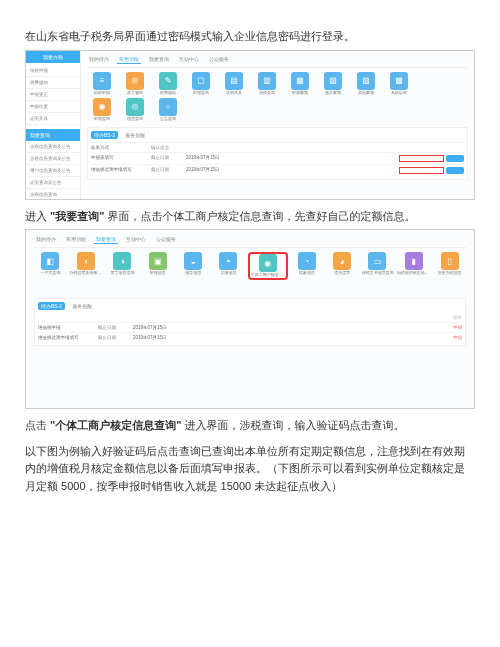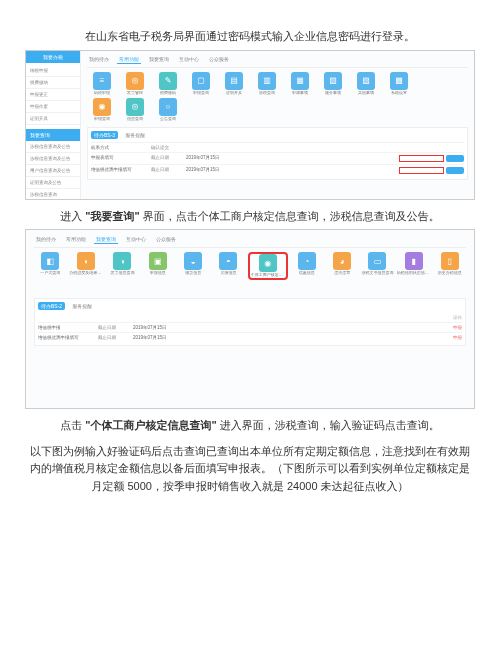--- a/index.html
+++ b/index.html
@@ -1,17 +1,17 @@
 <!DOCTYPE html>
 <html><head>
 <meta charset="utf-8">
 <style>
   * { box-sizing: border-box; margin: 0; padding: 0; }
   body { font-family: "Microsoft YaHei", sans-serif; font-size: 11px; width: 500px; background: #fff; padding: 20px 25px; color: #333; }
-  .instruction { font-size: 11px; margin: 8px 0 4px 0; line-height: 1.6; text-align: center; }
+  .instruction { font-size: 11px; margin: 8px 0 4px 0; line-height: 1.6; }
   .bold { font-weight: bold; }
   .screenshot { border: 1px solid #ccc; margin: 4px 0 8px 0; background: #fafcfd; font-size: 5px; overflow: hidden; }
   .shot1 { display: flex; height: 150px; }
   .sidebar { width: 55px; background: #fff; border-right: 1px solid #eee; }
   .side-btn { background: #3badf0; color: #fff; text-align: center; padding: 3px 2px; font-size: 5px; margin-bottom: 2px; }
   .side-item { padding: 3px 4px; color: #888; font-size: 4.5px; border-bottom: 1px solid #f0f0f0; }
   .side-group { background: #3badf0; color: #fff; padding: 3px 4px; font-size: 5px; margin-top: 4px; }
   .main { flex: 1; padding: 4px 6px; }
   .tabs { display: flex; gap: 6px; color: #888; font-size: 5px; padding-bottom: 3px; border-bottom: 1px solid #eee; margin-bottom: 4px; }
   .tab { padding: 1px 2px; }
@@ -154,21 +154,21 @@
             <div class="kv-btn"></div>
           </div>
         </div>
     </div>
   </div>
 </div>
 
 <p class="instruction">
   <span>进入</span>
   <span class="bold">"我要查询"</span>
-  <span>界面，点击个体工商户核定信息查询，涉税信息查询及公告。</span>
+  <span>界面，点击个体工商户核定信息查询，先查好自己的定额信息。</span>
 </p>
 
 <div class="screenshot shot2">
   <div class="tabs" id="tabs2">
       <span class="tab">我的待办</span>
       <span class="tab">常用功能</span>
       <span class="tab active">我要查询</span>
       <span class="tab">互动中心</span>
       <span class="tab">公众服务</span>
     </div>
@@ -250,13 +250,13 @@
         </div>
       </div>
   </div>
 </div>
 
 <p class="instruction">
   <span>点击</span>
   <span class="bold">"个体工商户核定信息查询"</span>
   <span>进入界面，涉税查询，输入验证码点击查询。</span>
 </p>
-<p class="instruction">以下图为例输入好验证码后点击查询已查询出本单位所有定期定额信息，注意找到在有效期内的增值税月核定金额信息以备后面填写申报表。（下图所示可以看到实例单位定额核定是月定额 5000，按季申报时销售收入就是 24000 未达起征点收入）</p>
+<p class="instruction">以下图为例输入好验证码后点击查询已查询出本单位所有定期定额信息，注意找到在有效期内的增值税月核定金额信息以备后面填写申报表。（下图所示可以看到实例单位定额核定是月定额 5000，按季申报时销售收入就是 15000 未达起征点收入）</p>
 
 </body></html>

